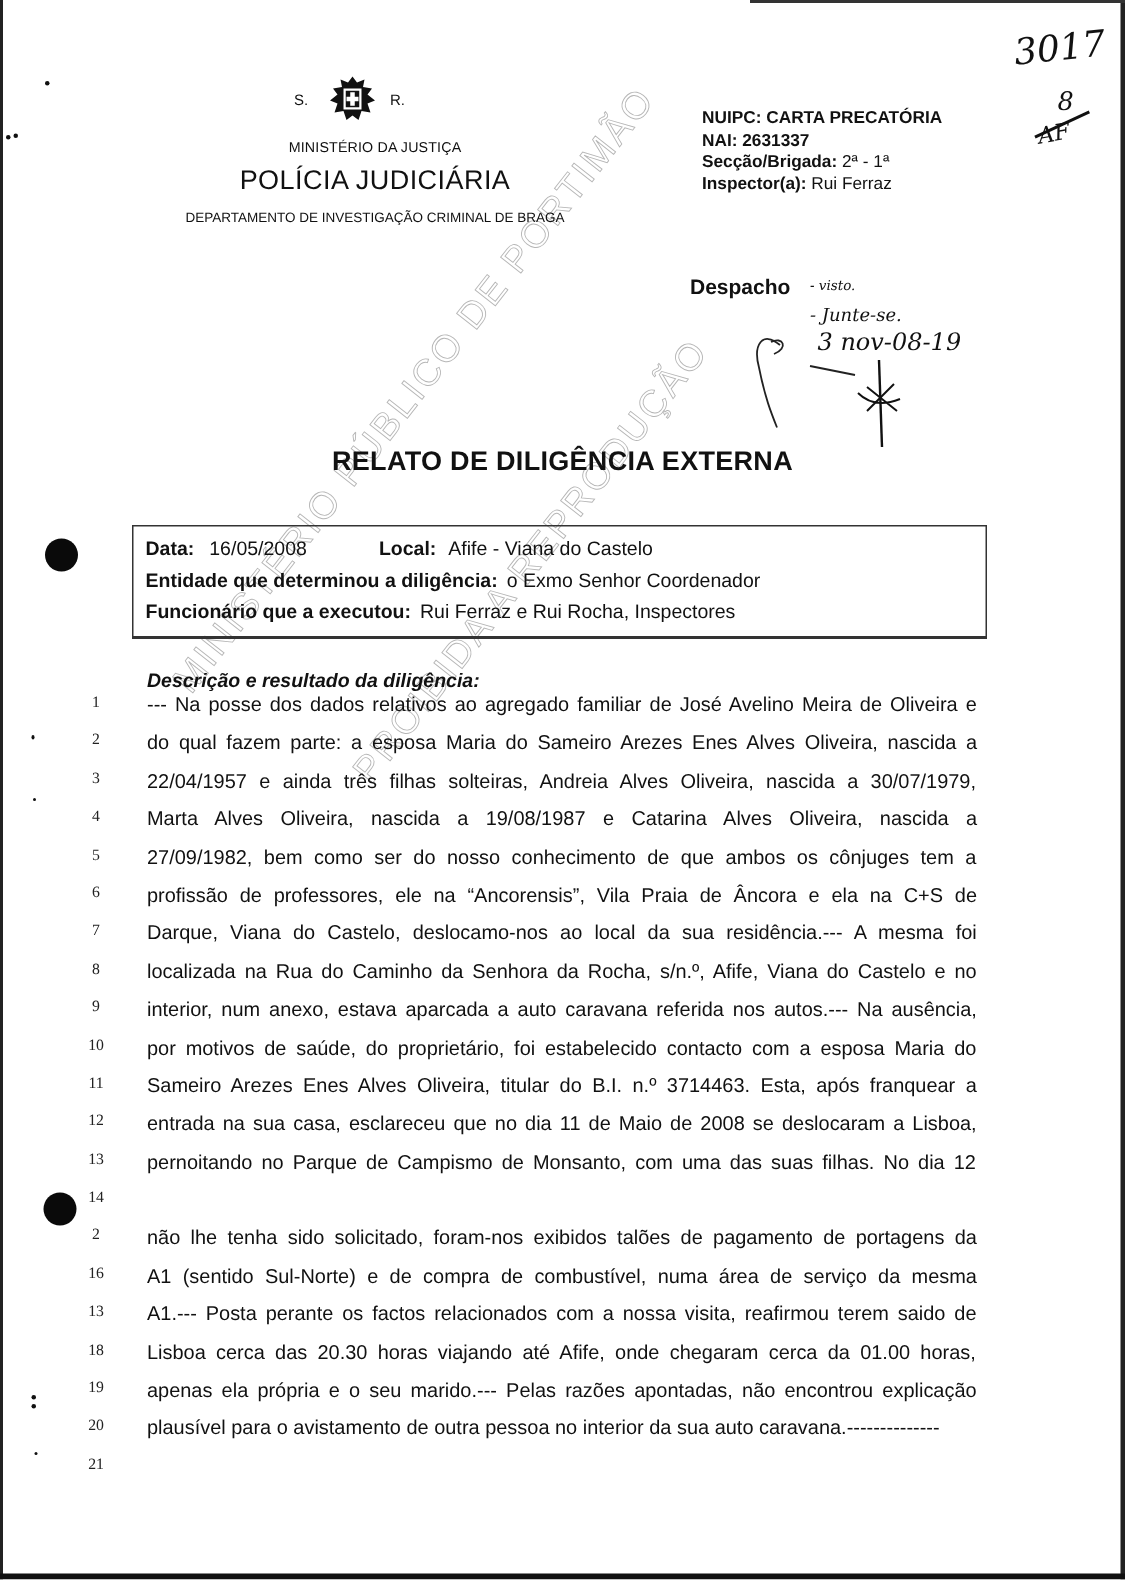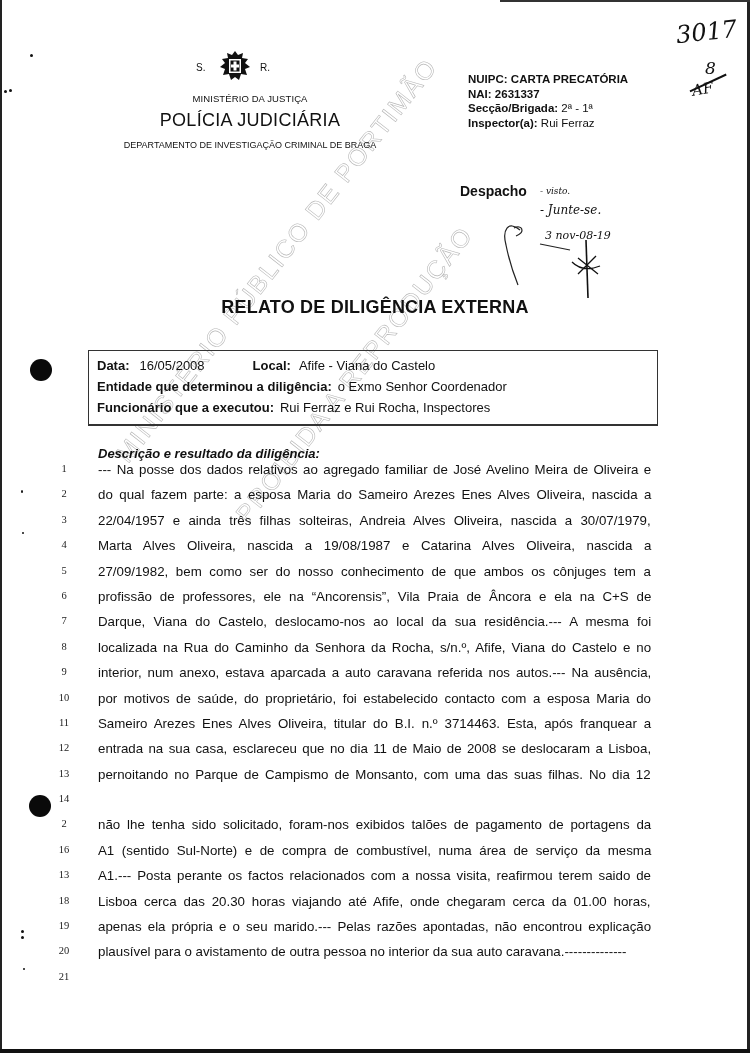--- a/index.html
+++ b/index.html
@@ -31,21 +31,21 @@
     .hand { font-family: "DejaVu Serif", serif; font-style: italic; position: absolute; color: #111; }
     .hand-page { left: 676px; top: 18px; font-size: 24px; transform: rotate(-6deg); }
     .hand-frac-top { left: 705px; top: 58px; font-size: 17px; }
     .hand-frac-line { position: absolute; left: 688px; top: 82px; width: 40px; height: 1.5px; background: #111; transform: rotate(-25deg); }
     .hand-frac-bot { left: 692px; top: 80px; font-size: 15px; transform: rotate(-10deg); }
 
     .despacho-label { position: absolute; left: 460px; top: 183px; font-size: 14px; font-weight: bold; }
     .despacho-note { font-size: 9px; }
     .dn1 { left: 540px; top: 186px; }
     .dn2 { left: 540px; top: 203px; font-size: 12px; }
-    .dn3 { left: 545px; top: 229px; font-size: 11px; text-align: right; }
+    .dn3 { left: 545px; top: 218px; font-size: 16px; text-align: right; }
     .sig-svg { position: absolute; left: 500px; top: 200px; width: 140px; height: 100px; }
 
     .title { position: absolute; left: 0; width: 750px; text-align: center; top: 297px; font-size: 18px; font-weight: bold; letter-spacing: 0.2px; }
 
     .info-box { position: absolute; left: 88px; top: 350px; width: 570px; height: 76px; border: 1px solid #333; border-right-width: 1.5px; border-bottom-width: 2px; padding: 4px 8px; font-size: 13px; line-height: 21px; }
     .info-box .lbl { font-weight: bold; }
     .info-box .val { margin-left: 6px; }
     .row1 .local-lbl { margin-left: 48px; }
     .row1 .local-val { margin-left: 8px; }
 

